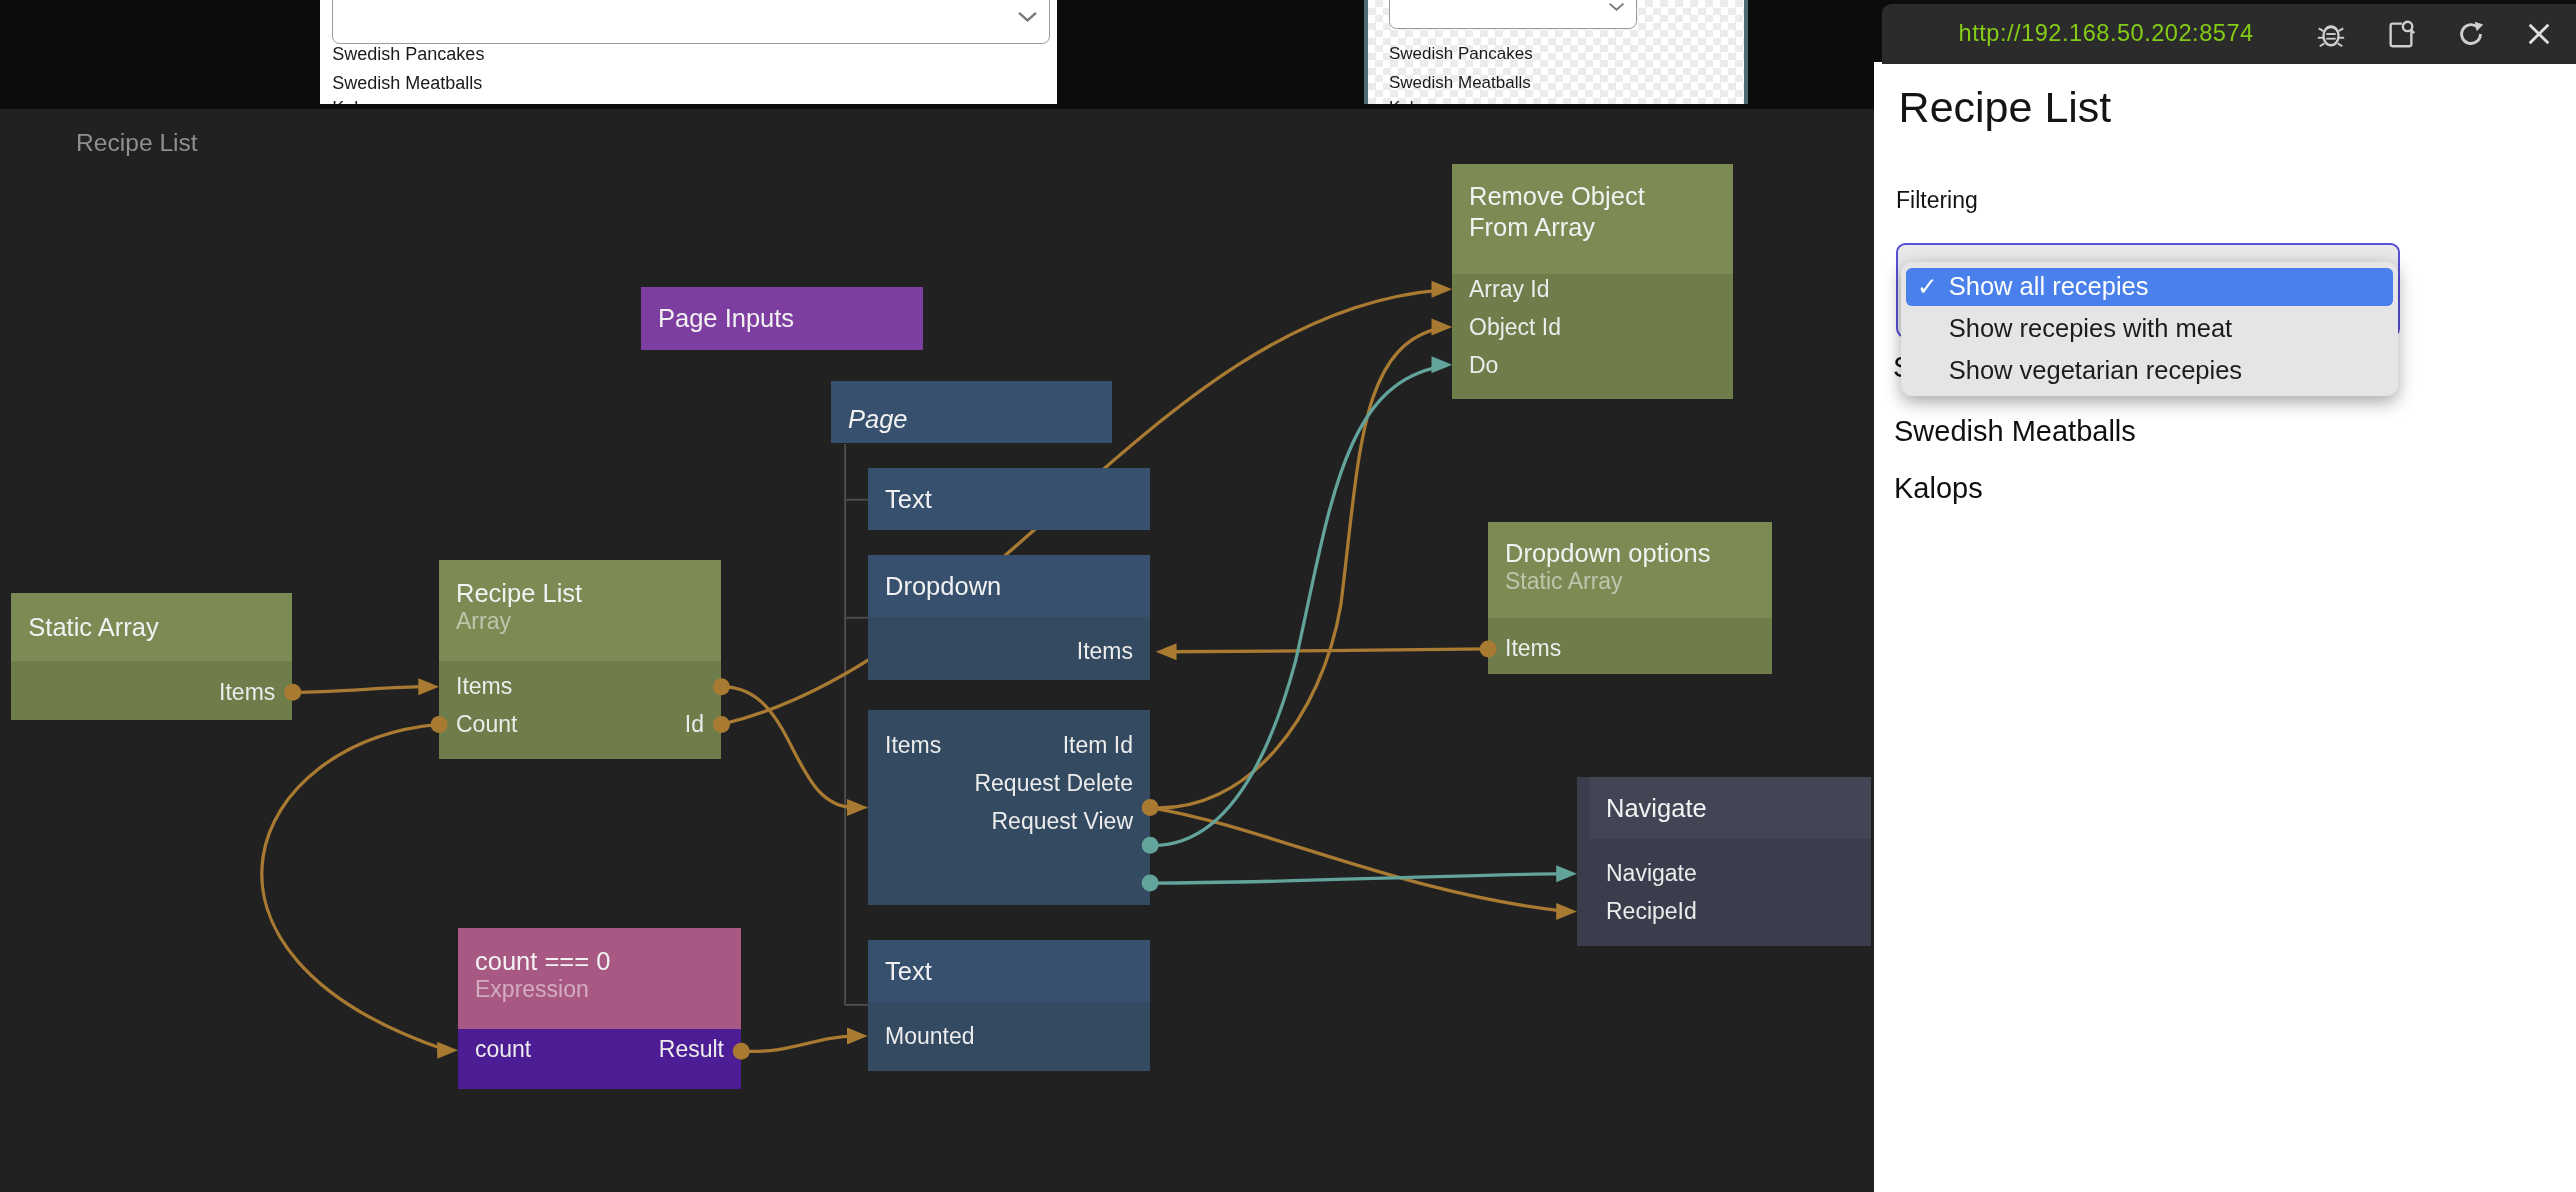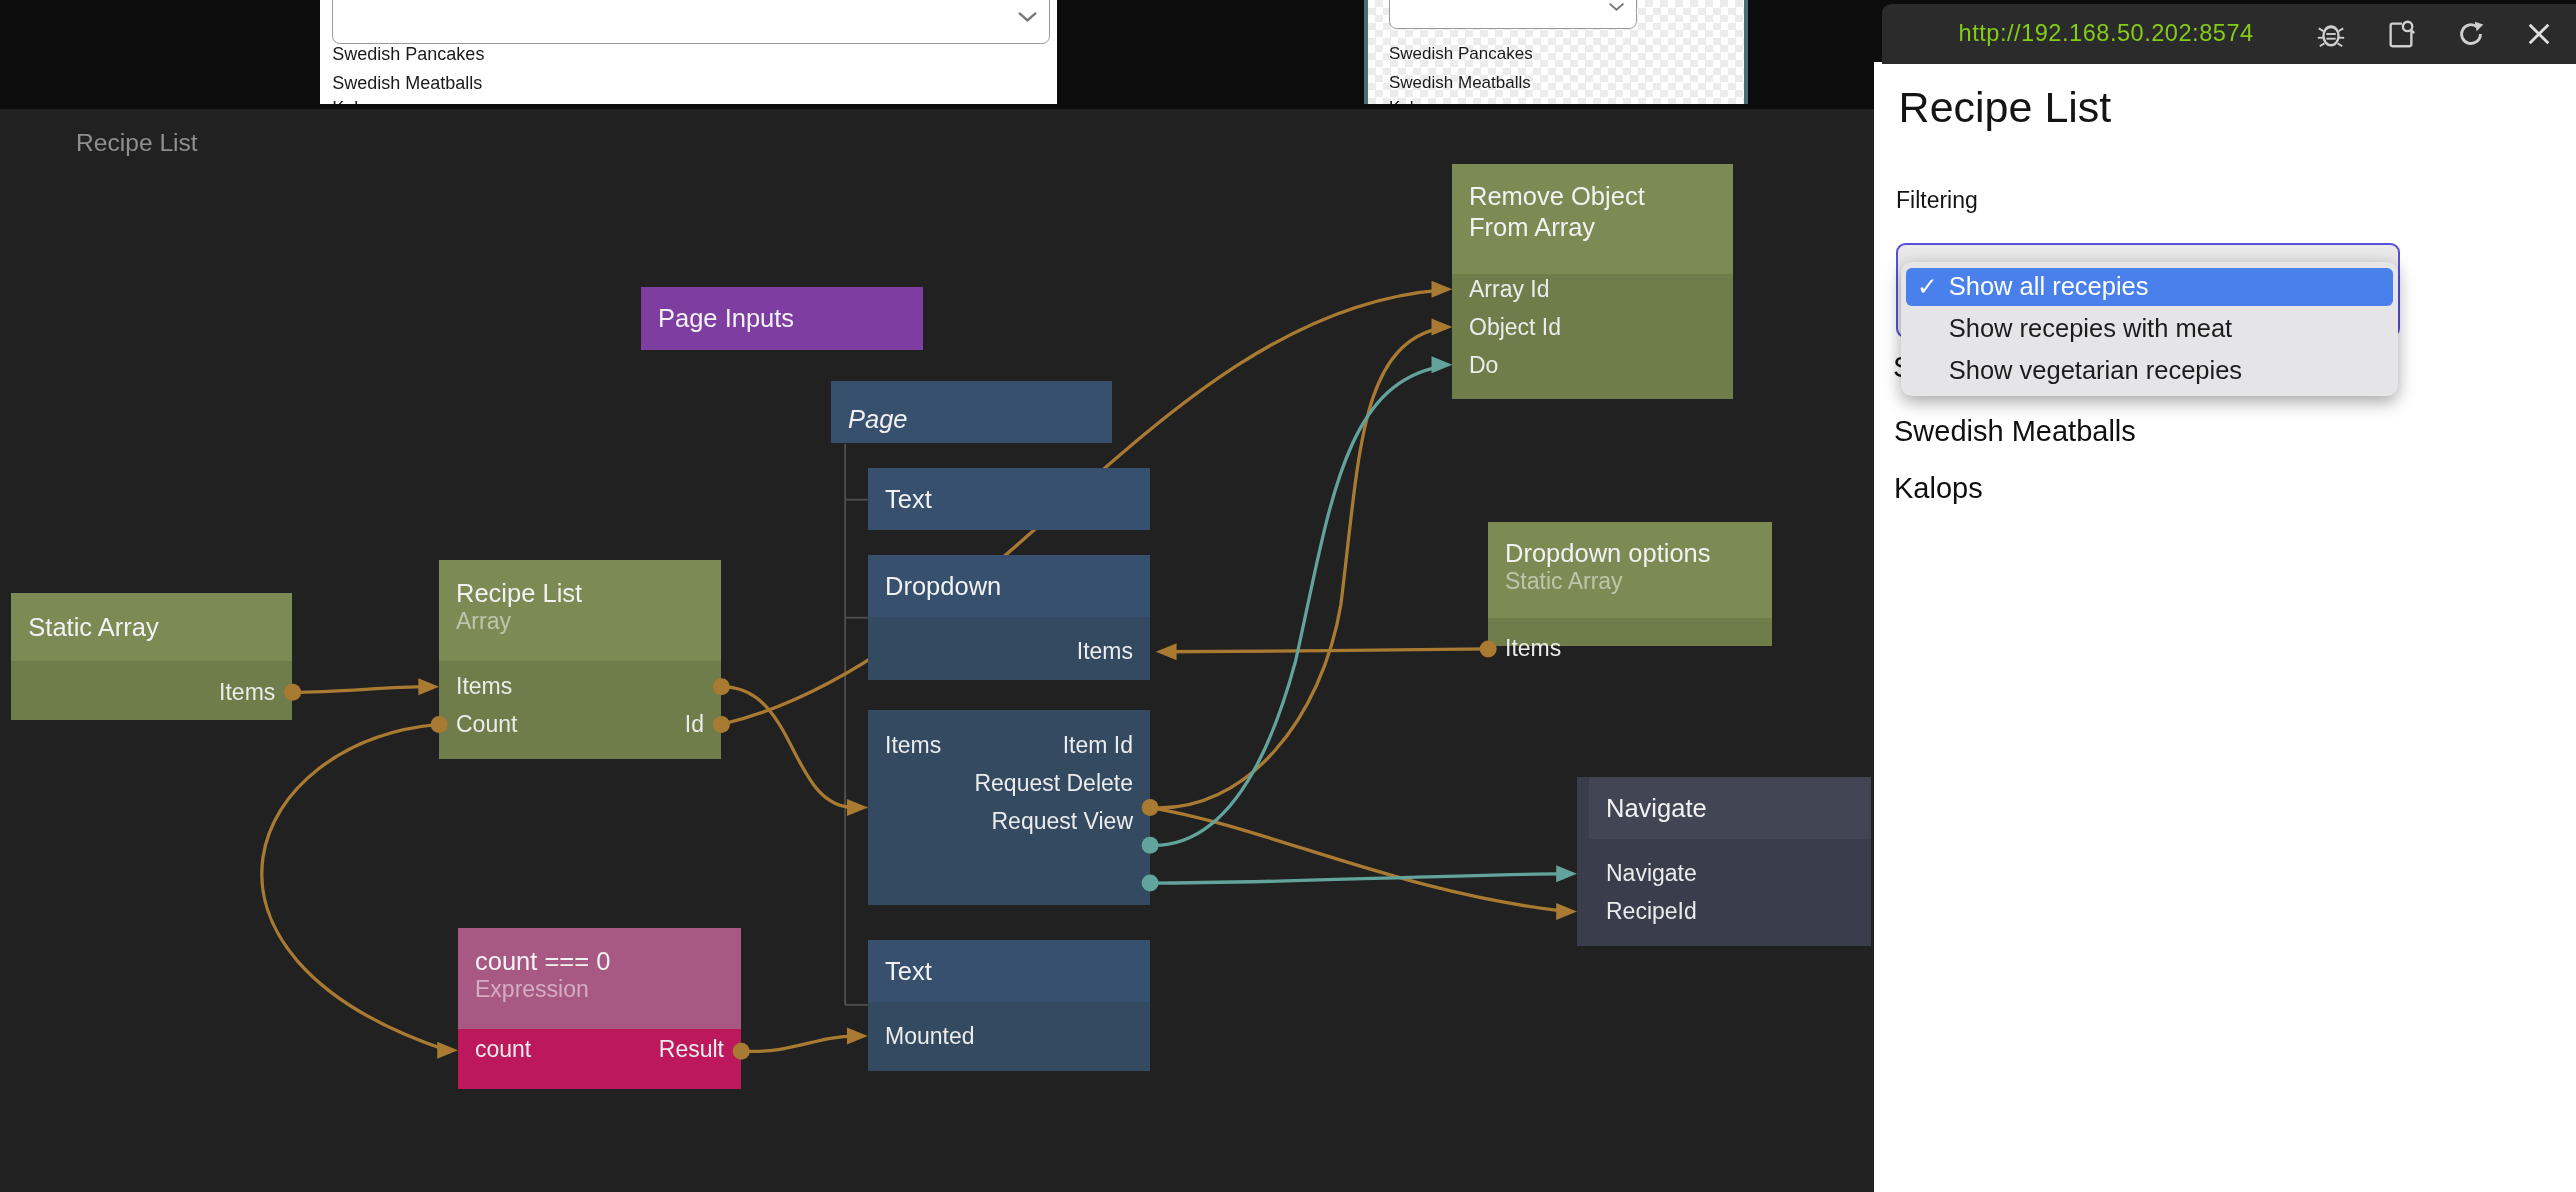--- a/index.html
+++ b/index.html
@@ -181,21 +181,21 @@
       </div>
     <div class="prow">
         <span class="pl">Object Id</span>
       </div>
     <div class="prow">
         <span class="pl">Do</span>
       </div>
   </div>
 </div>
 
-<div class="node" style="left:1488px;top:522px;width:284px;height:124px;background:#6f7d4a;">
+<div class="node" style="left:1488px;top:522px;width:284px;height:152px;background:#6f7d4a;">
   <div class="node-header" style="height:96px;padding-top:17px;background:#7c8a54;">
     <div class="nh-title">Dropdown options</div>
     <div class="nh-sub">Static Array</div>
   </div>
   <div class="node-body">
     <div class="prow" style="margin-top:11.3px;">
         <span class="pl">Items</span>
       </div>
   </div>
 </div>
@@ -207,21 +207,21 @@
   <div class="node-body">
     <div class="prow" style="margin-top:15px;">
         <span class="pl">Navigate</span>
       </div>
     <div class="prow">
         <span class="pl">RecipeId</span>
       </div>
   </div>
 </div>
 
-<div class="node" style="left:458px;top:928px;width:283px;height:161px;background:#be185d;">
+<div class="node" style="left:458px;top:928px;width:283px;height:161px;background:#4c1d95;">
   <div class="node-header" style="height:101px;padding-top:19px;background:#a75983;">
     <div class="nh-title">count === 0</div>
     <div class="nh-sub">Expression</div>
   </div>
   <div class="node-body">
     <div class="prow" style="margin-top:1.9px;">
       <span class="pl">count</span>
       <span class="pr">Result</span>
     </div>
   </div>

